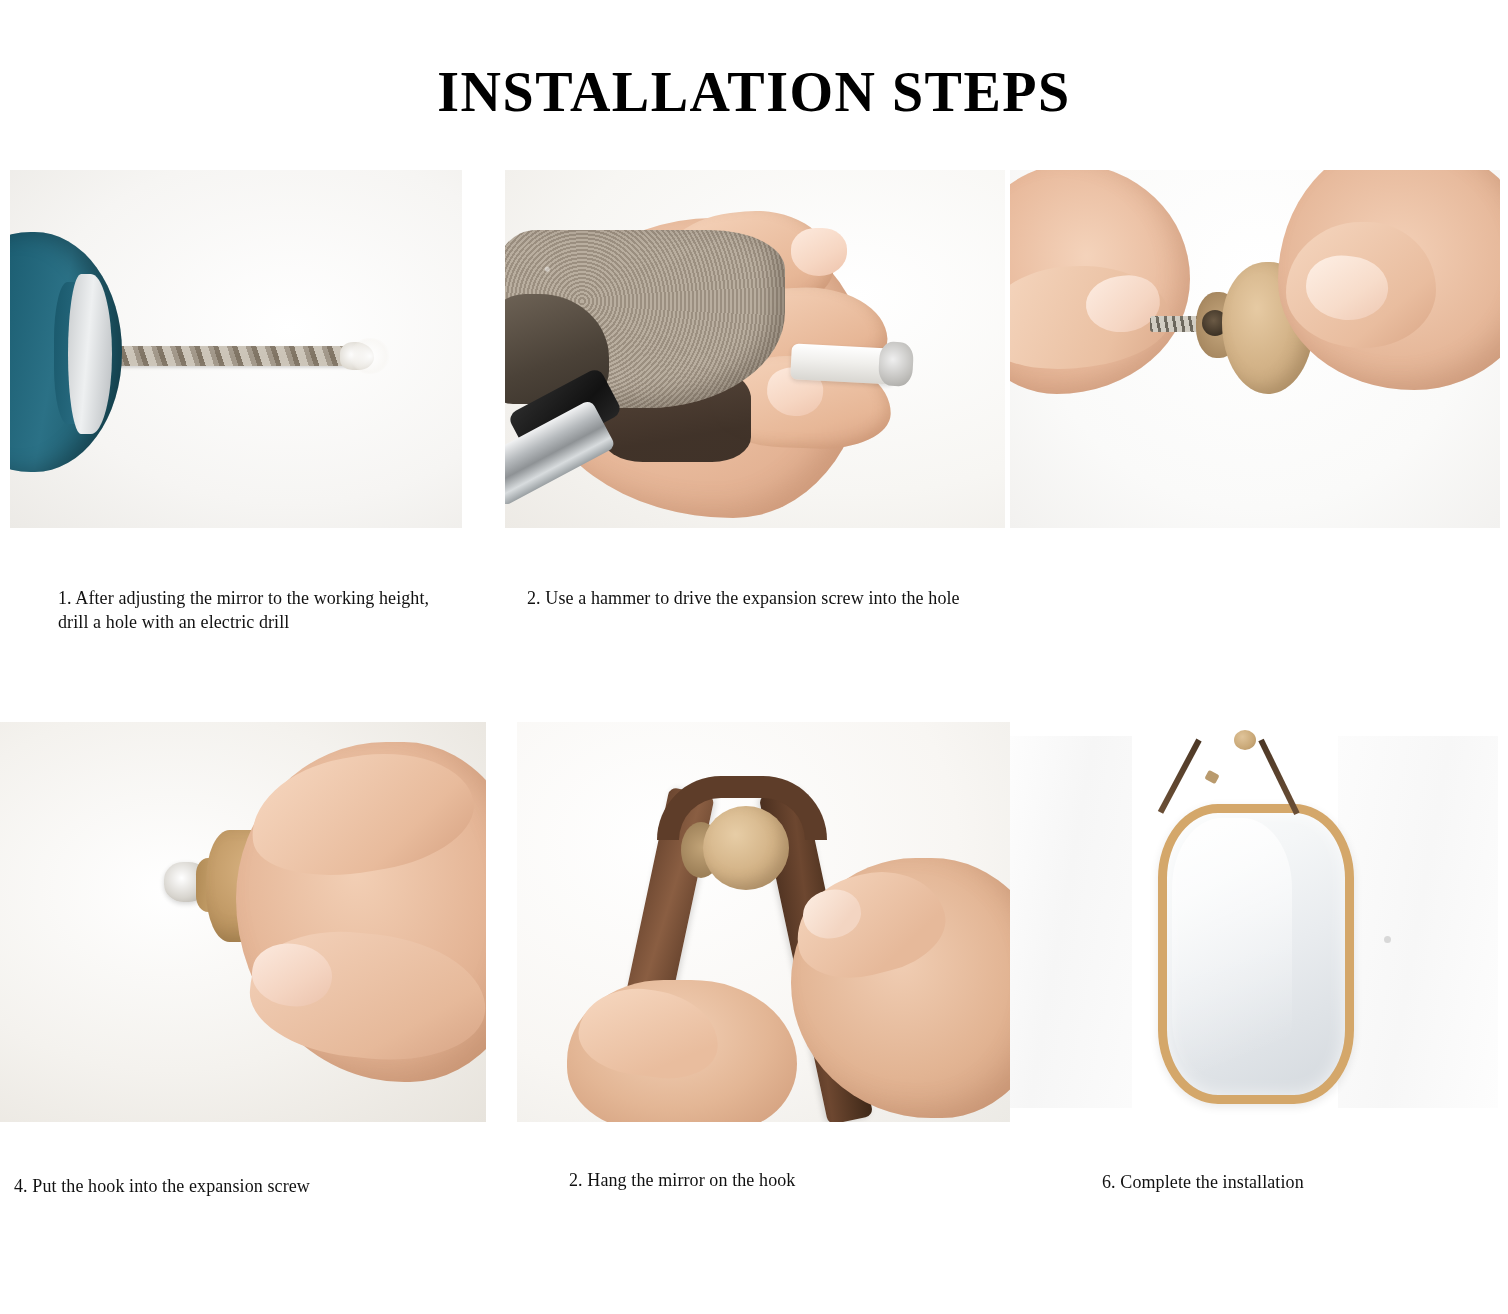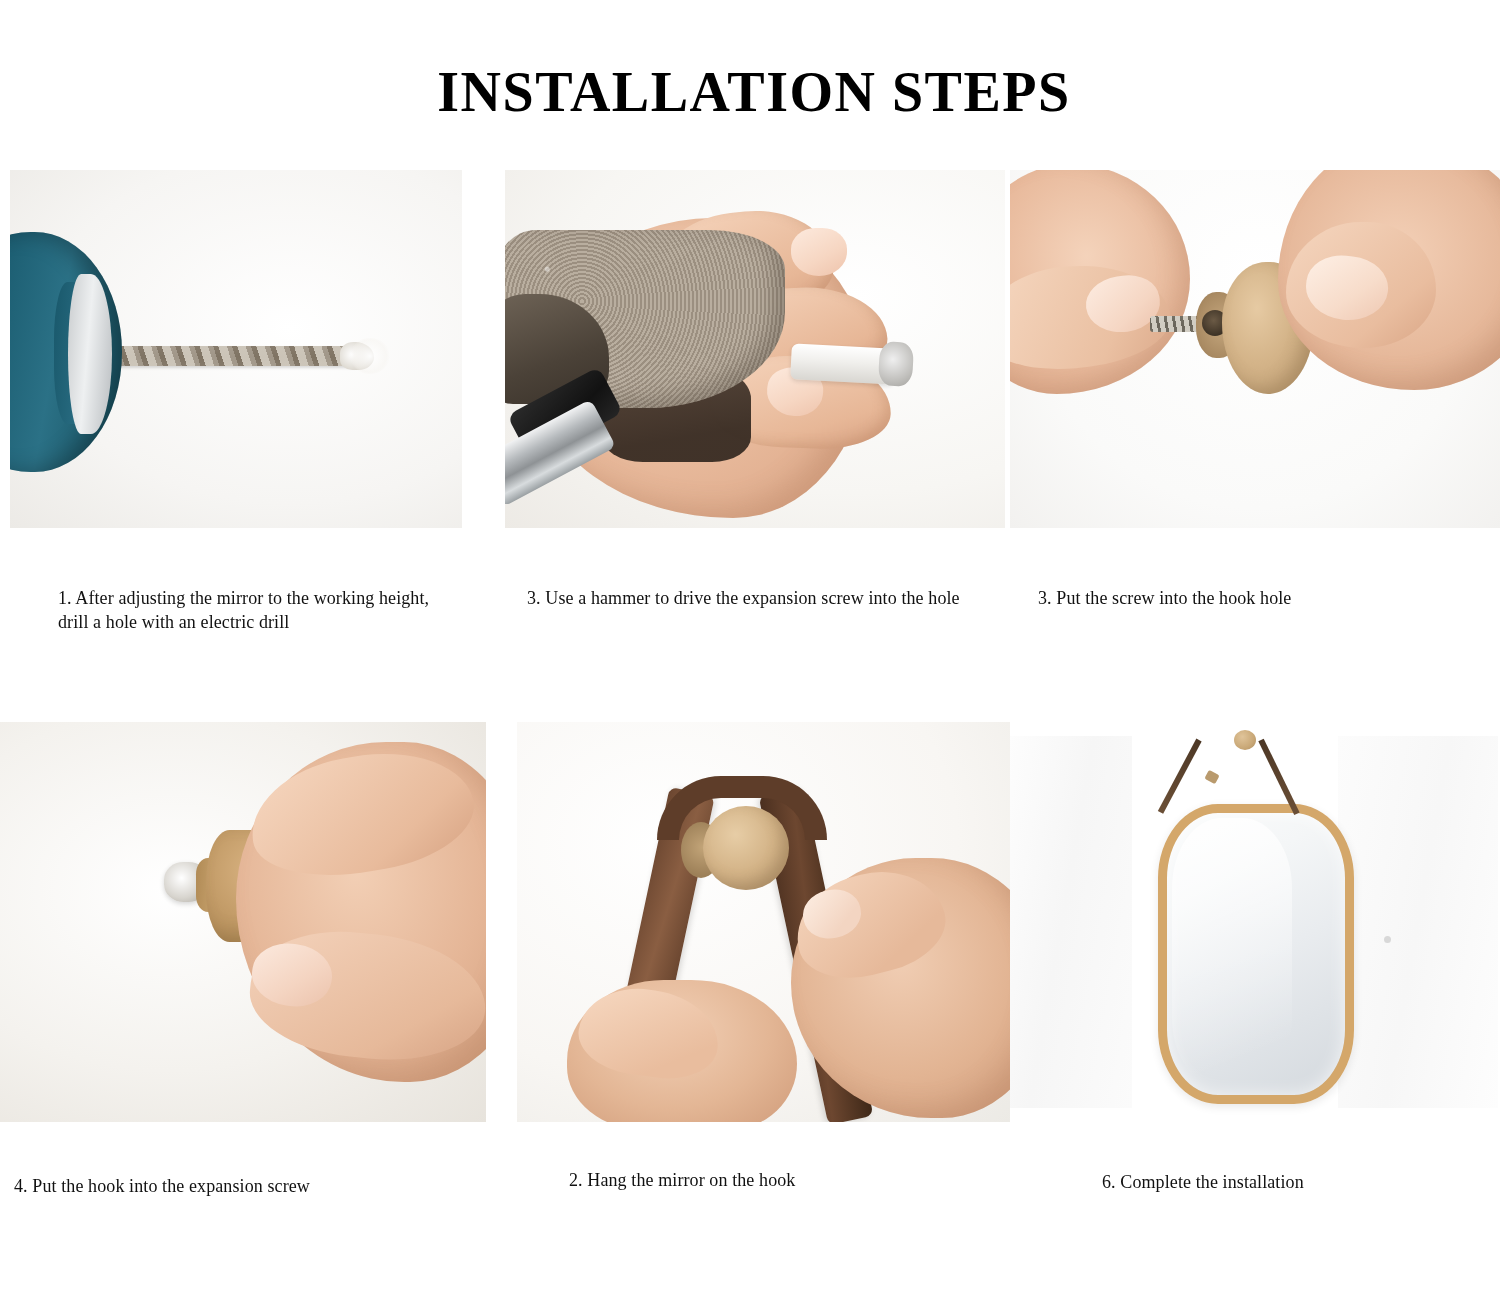--- a/index.html
+++ b/index.html
@@ -506,38 +506,37 @@
         <div class="finger f3"></div>
         <div class="nail n2"></div>
         <div class="anchor"></div>
         <div class="anchor-tip"></div>
         <div class="head-shadow"></div>
         <div class="hammer-head"></div>
         <div class="claw"></div>
         <div class="grip"></div>
         <div class="shaft"></div>
       </div>
-      <div class="caption" style="margin:58px 0 0 22px;width:470px;">3. Use a hammer to drive the expansion screw into the hole</div>
+      <div class="caption" style="margin:58px 0 0 22px;width:470px;">2. Use a hammer to drive the expansion screw into the hole</div>
     </div>
 
     <div class="step-cell" style="width:498px;">
       <div class="photo ph3">
         <div class="wall"></div>
         <div class="hand-l"></div>
         <div class="thumb-l"></div>
         <div class="nail-l"></div>
         <div class="screw"></div>
         <div class="knob-base"></div>
         <div class="knob-hole"></div>
         <div class="knob"></div>
         <div class="hand-r"></div>
         <div class="thumb-r"></div>
         <div class="nail-r"></div>
       </div>
-      <div class="caption" style="margin:58px 0 0 28px;width:460px;">3. Put the screw into the hook hole</div>
     </div>
   </div>
 
   <div class="step-row" style="margin-top:88px;">
 
     <div class="step-cell" style="width:505px;">
       <div class="photo ph4">
         <div class="wall"></div>
         <div class="screw-wall"></div>
         <div class="knob-neck"></div>

